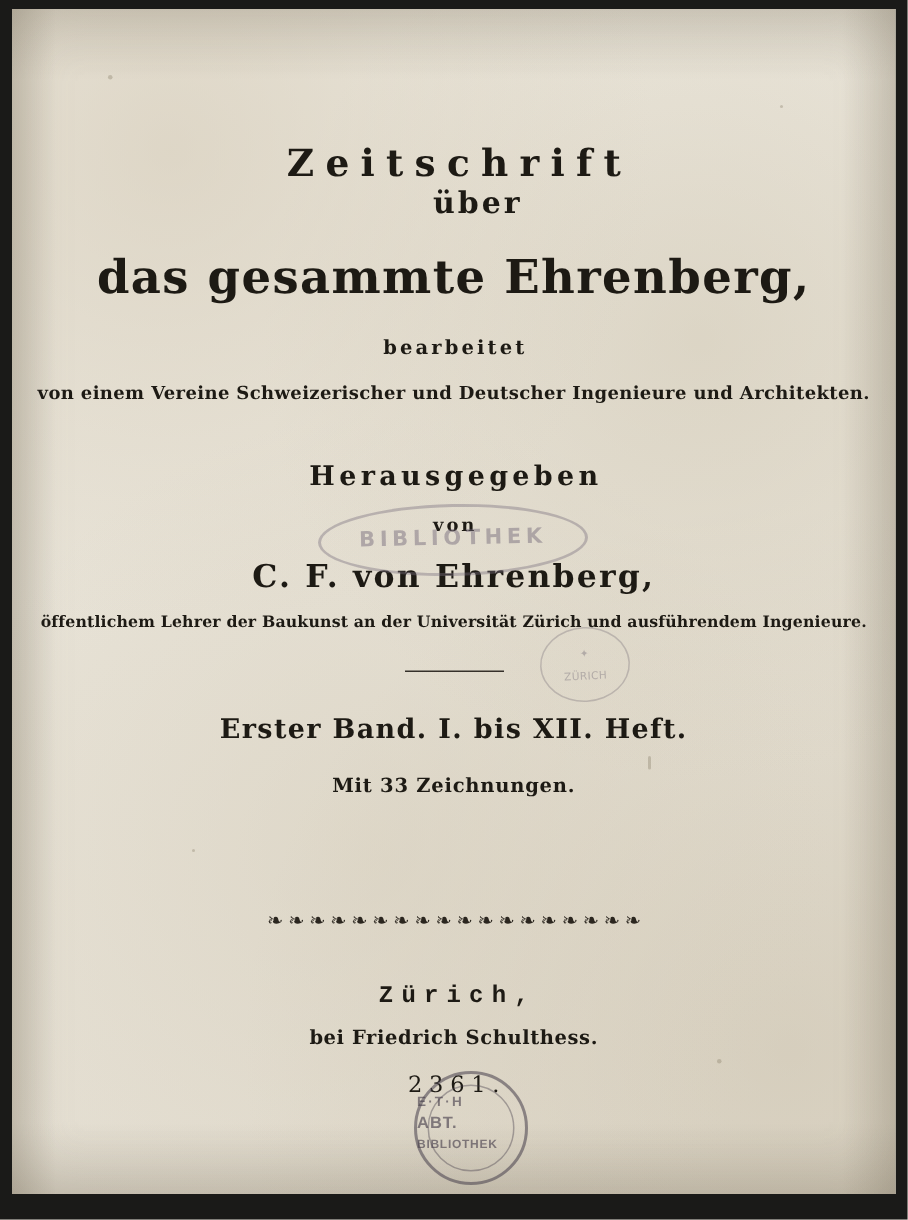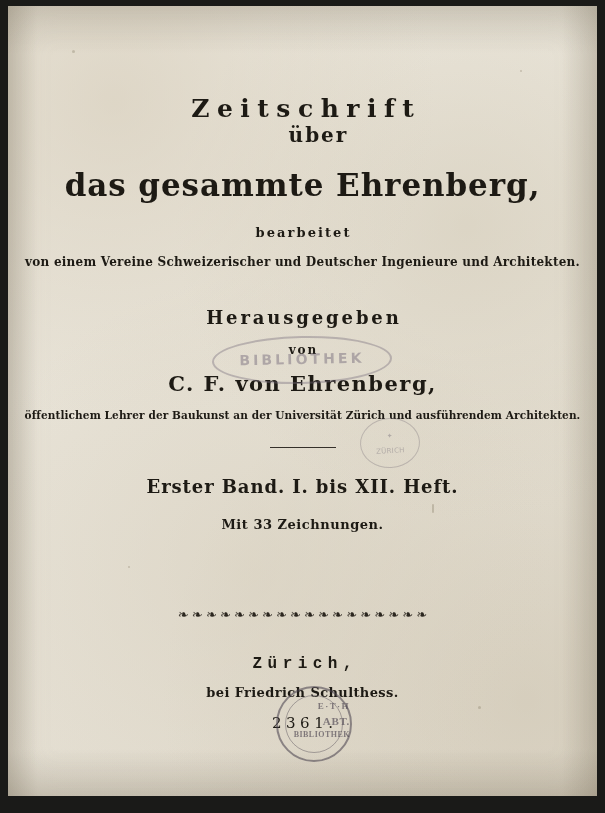--- a/index.html
+++ b/index.html
@@ -187,28 +187,28 @@
     transform: rotate(-3deg);
     pointer-events: none;
   }
   .stamp-small .l1 { margin-top: 13px; }
   .stamp-small .l2 { margin-top: 7px; }
 
   .stamp-round {
     position: absolute;
     z-index: 3;
     left: 268px;
-    top: 680px;
+    top: 708px;
     width: 72px;
     height: 72px;
     border: 2px solid rgba(70,62,75,0.55);
     border-radius: 50%;
     color: rgba(70,62,75,0.62);
-    font-family: Liberation Serif, serif;
-    text-align: right;
+    font-family: Liberation Sans, sans-serif;
+    text-align: left;
     pointer-events: none;
   }
   .stamp-round .inner {
     position: absolute;
     left: 7px; top: 7px; right: 7px; bottom: 7px;
     border: 1px solid rgba(70,62,75,0.40);
     border-radius: 50%;
   }
   .stamp-round .r1 {
     position: absolute; left: 0; right: 0; top: 13px;
@@ -252,21 +252,21 @@
     <div class="fraktur t-bearbeitet">bearbeitet</div>
 
     <div class="fraktur t-verein">von einem Vereine Schweizerischer und Deutscher Ingenieure und Architekten.</div>
 
     <div class="fraktur t-herausgegeben">Herausgegeben</div>
 
     <div class="fraktur t-von">von</div>
 
     <div class="fraktur t-author">C. F. von Ehrenberg,</div>
 
-    <div class="fraktur t-role">öffentlichem Lehrer der Baukunst an der Universität Zürich und ausführendem Architekten.</div>
+    <div class="fraktur t-role">öffentlichem Lehrer der Baukunst an der Universität Zürich und ausführendem Ingenieure.</div>
 
     <div class="rule-short"></div>
 
     <div class="fraktur t-band">Erster Band. I. bis XII. Heft.</div>
 
     <div class="fraktur t-mit">Mit 33 Zeichnungen.</div>
 
     <div class="ornament">❧ ❧ ❧ ❧ ❧ ❧ ❧ ❧ ❧ ❧ ❧ ❧ ❧ ❧ ❧ ❧ ❧ ❧</div>
 
     <div class="fraktur t-place">Zürich,</div>

